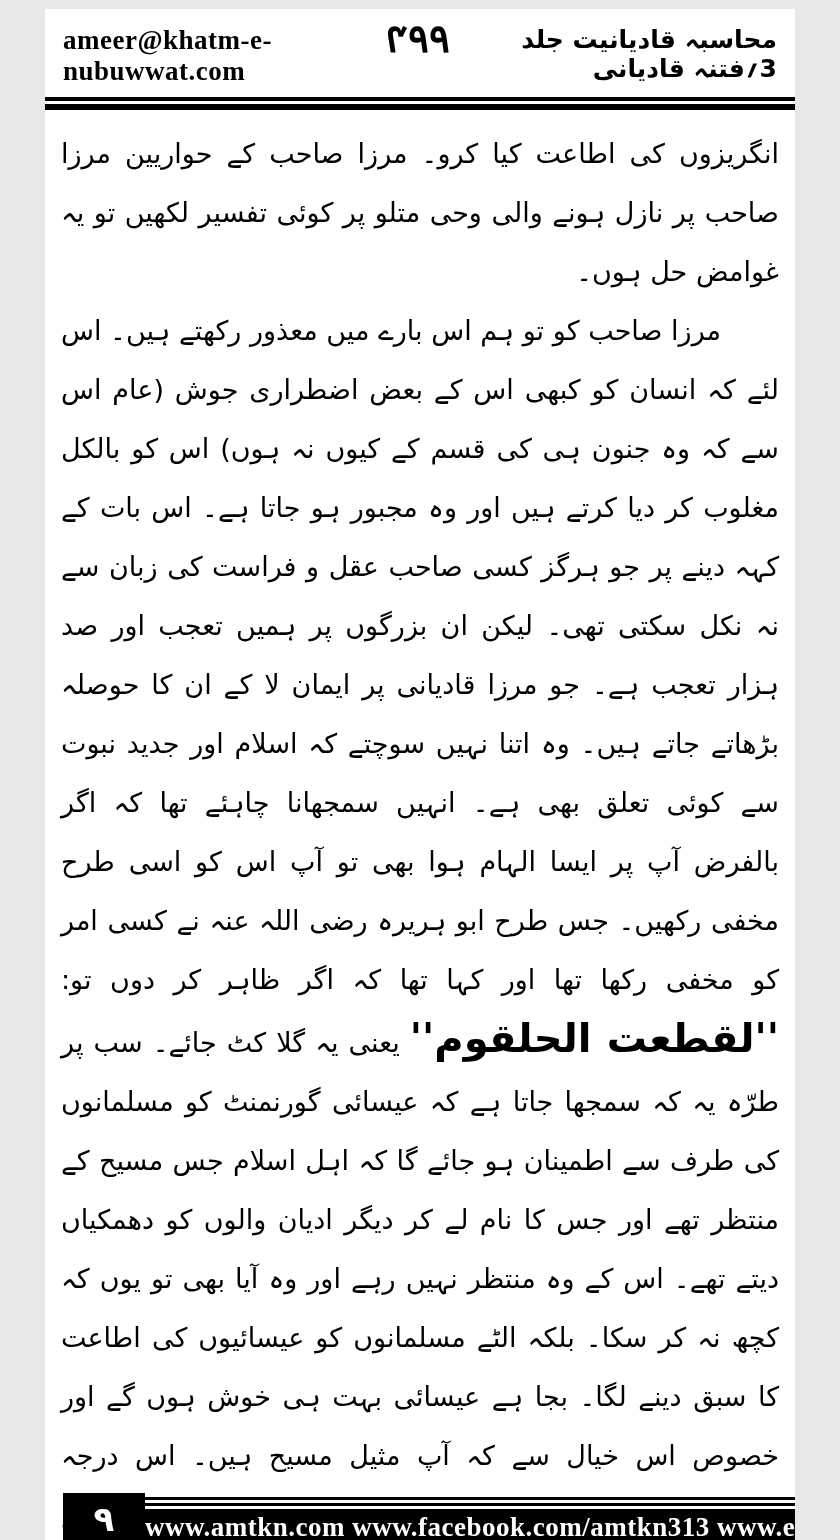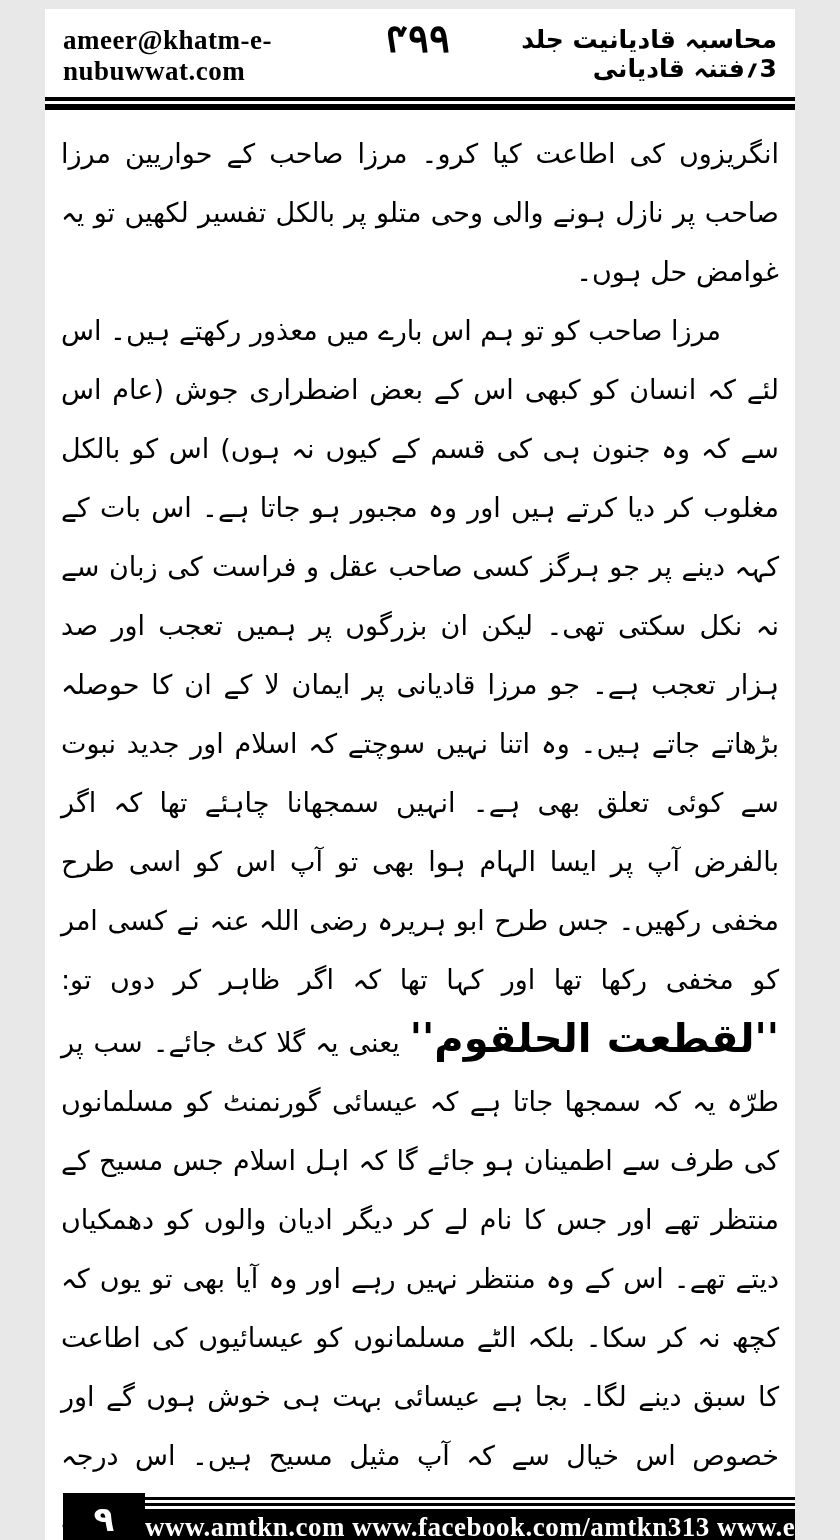--- a/index.html
+++ b/index.html
@@ -121,21 +121,21 @@
     <span class="booktitle">محاسبہ قادیانیت جلد 3؍فتنہ قادیانی</span>
   </div>
 
   <div class="rule">
     <div class="r1"></div>
     <div class="r2"></div>
     <div class="r3"></div>
   </div>
 
   <div class="content">
-    <p class="para1">انگریزوں کی اطاعت کیا کرو۔ مرزا صاحب کے حواریین مرزا صاحب پر نازل ہونے والی وحی متلو پر بالکل تفسیر لکھیں تو یہ غوامض حل ہوں۔</p>
+    <p class="para1">انگریزوں کی اطاعت کیا کرو۔ مرزا صاحب کے حواریین مرزا صاحب پر نازل ہونے والی وحی متلو پر کوئی تفسیر لکھیں تو یہ غوامض حل ہوں۔</p>
     <p class="para2"><span>مرزا صاحب کو تو ہم اس بارے میں معذور رکھتے ہیں۔ اس لئے کہ انسان کو کبھی اس کے بعض اضطراری جوش (عام اس سے کہ وہ جنون ہی کی قسم کے کیوں نہ ہوں) اس کو بالکل مغلوب کر دیا کرتے ہیں اور وہ مجبور ہو جاتا ہے۔ اس بات کے کہہ دینے پر جو ہرگز کسی صاحب عقل و فراست کی زبان سے نہ نکل سکتی تھی۔ لیکن ان بزرگوں پر ہمیں تعجب اور صد ہزار تعجب ہے۔ جو مرزا قادیانی پر ایمان لا کے ان کا حوصلہ بڑھاتے جاتے ہیں۔ وہ اتنا نہیں سوچتے کہ اسلام اور جدید نبوت سے کوئی تعلق بھی ہے۔ انہیں سمجھانا چاہئے تھا کہ اگر بالفرض آپ پر ایسا الہام ہوا بھی تو آپ اس کو اسی طرح مخفی رکھیں۔ جس طرح ابو ہریرہ رضی اللہ عنہ نے کسی امر کو مخفی رکھا تھا اور کہا تھا کہ اگر ظاہر کر دوں تو: </span><span class="arabic-quote">''لقطعت الحلقوم''</span><span> یعنی یہ گلا کٹ جائے۔ سب پر طرّہ یہ کہ سمجھا جاتا ہے کہ عیسائی گورنمنٹ کو مسلمانوں کی طرف سے اطمینان ہو جائے گا کہ اہل اسلام جس مسیح کے منتظر تھے اور جس کا نام لے کر دیگر ادیان والوں کو دھمکیاں دیتے تھے۔ اس کے وہ منتظر نہیں رہے اور وہ آیا بھی تو یوں کہ کچھ نہ کر سکا۔ بلکہ الٹے مسلمانوں کو عیسائیوں کی اطاعت کا سبق دینے لگا۔ بجا ہے عیسائی بہت ہی خوش ہوں گے اور خصوص اس خیال سے کہ آپ مثیل مسیح ہیں۔ اس درجہ معتقدوں ہوں گے کہ کیا عجب اب کی پوپ کا عہدہ خالی ہوتے ہی وہ مرزا قادیانی کو پوپ بنا کے اٹلی بھیج دیں۔''</span></p>
   </div>
 
   <div class="poem-heading">ہمارے تلمیذ عزیز منشی فتح محمد جالندھری کی نظم</div>
 
   <div class="poem">
     <div class="poem-row">
       <div class="misra">ہیہات زمانے میں ہوا کیسا تغیّر</div>
       <div class="misra">ابنائے زمان دیکھو تو کیا کیا نہیں کرتے</div>
     </div>

